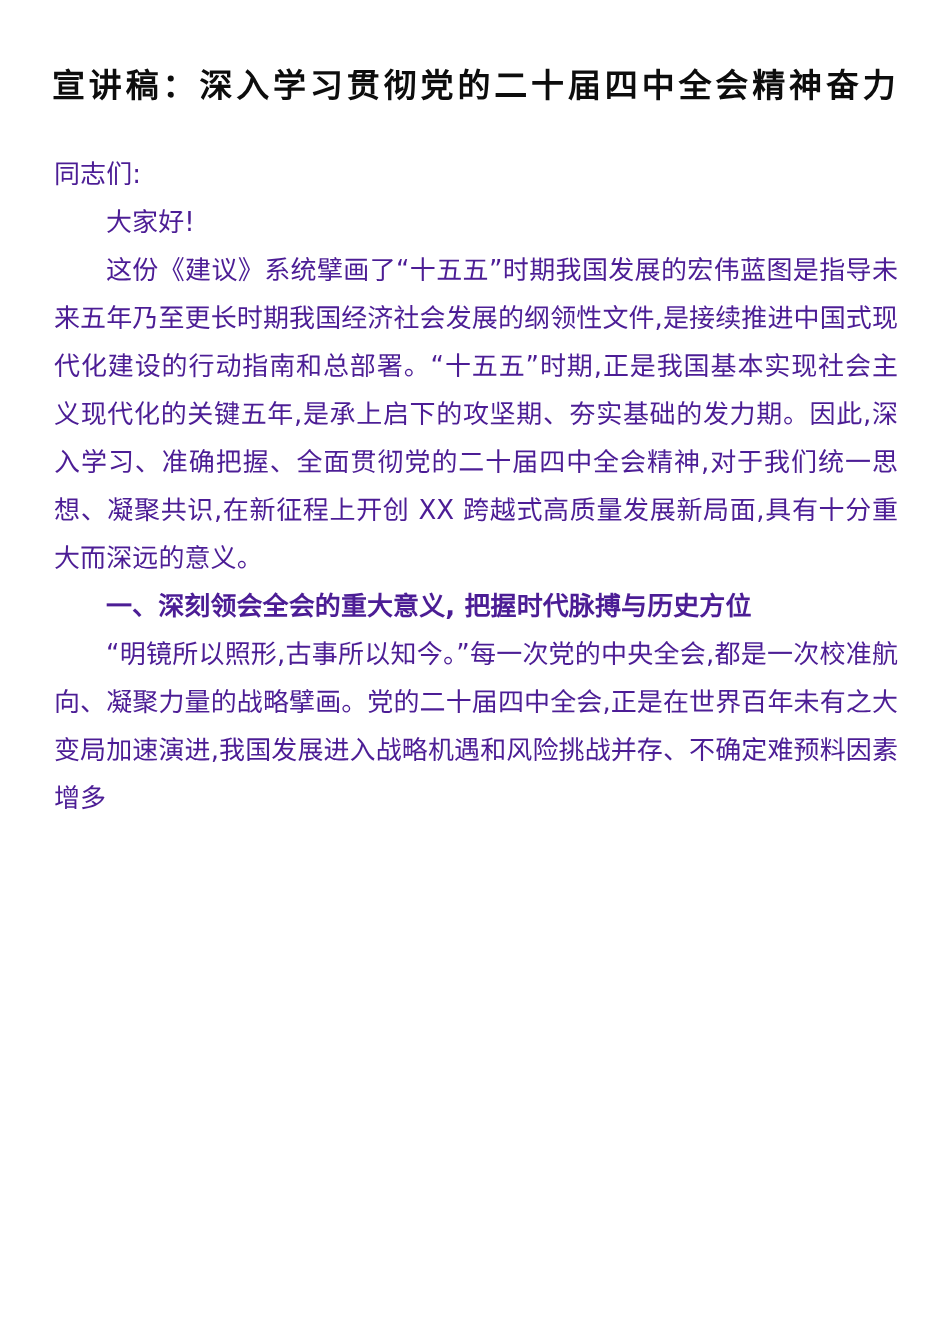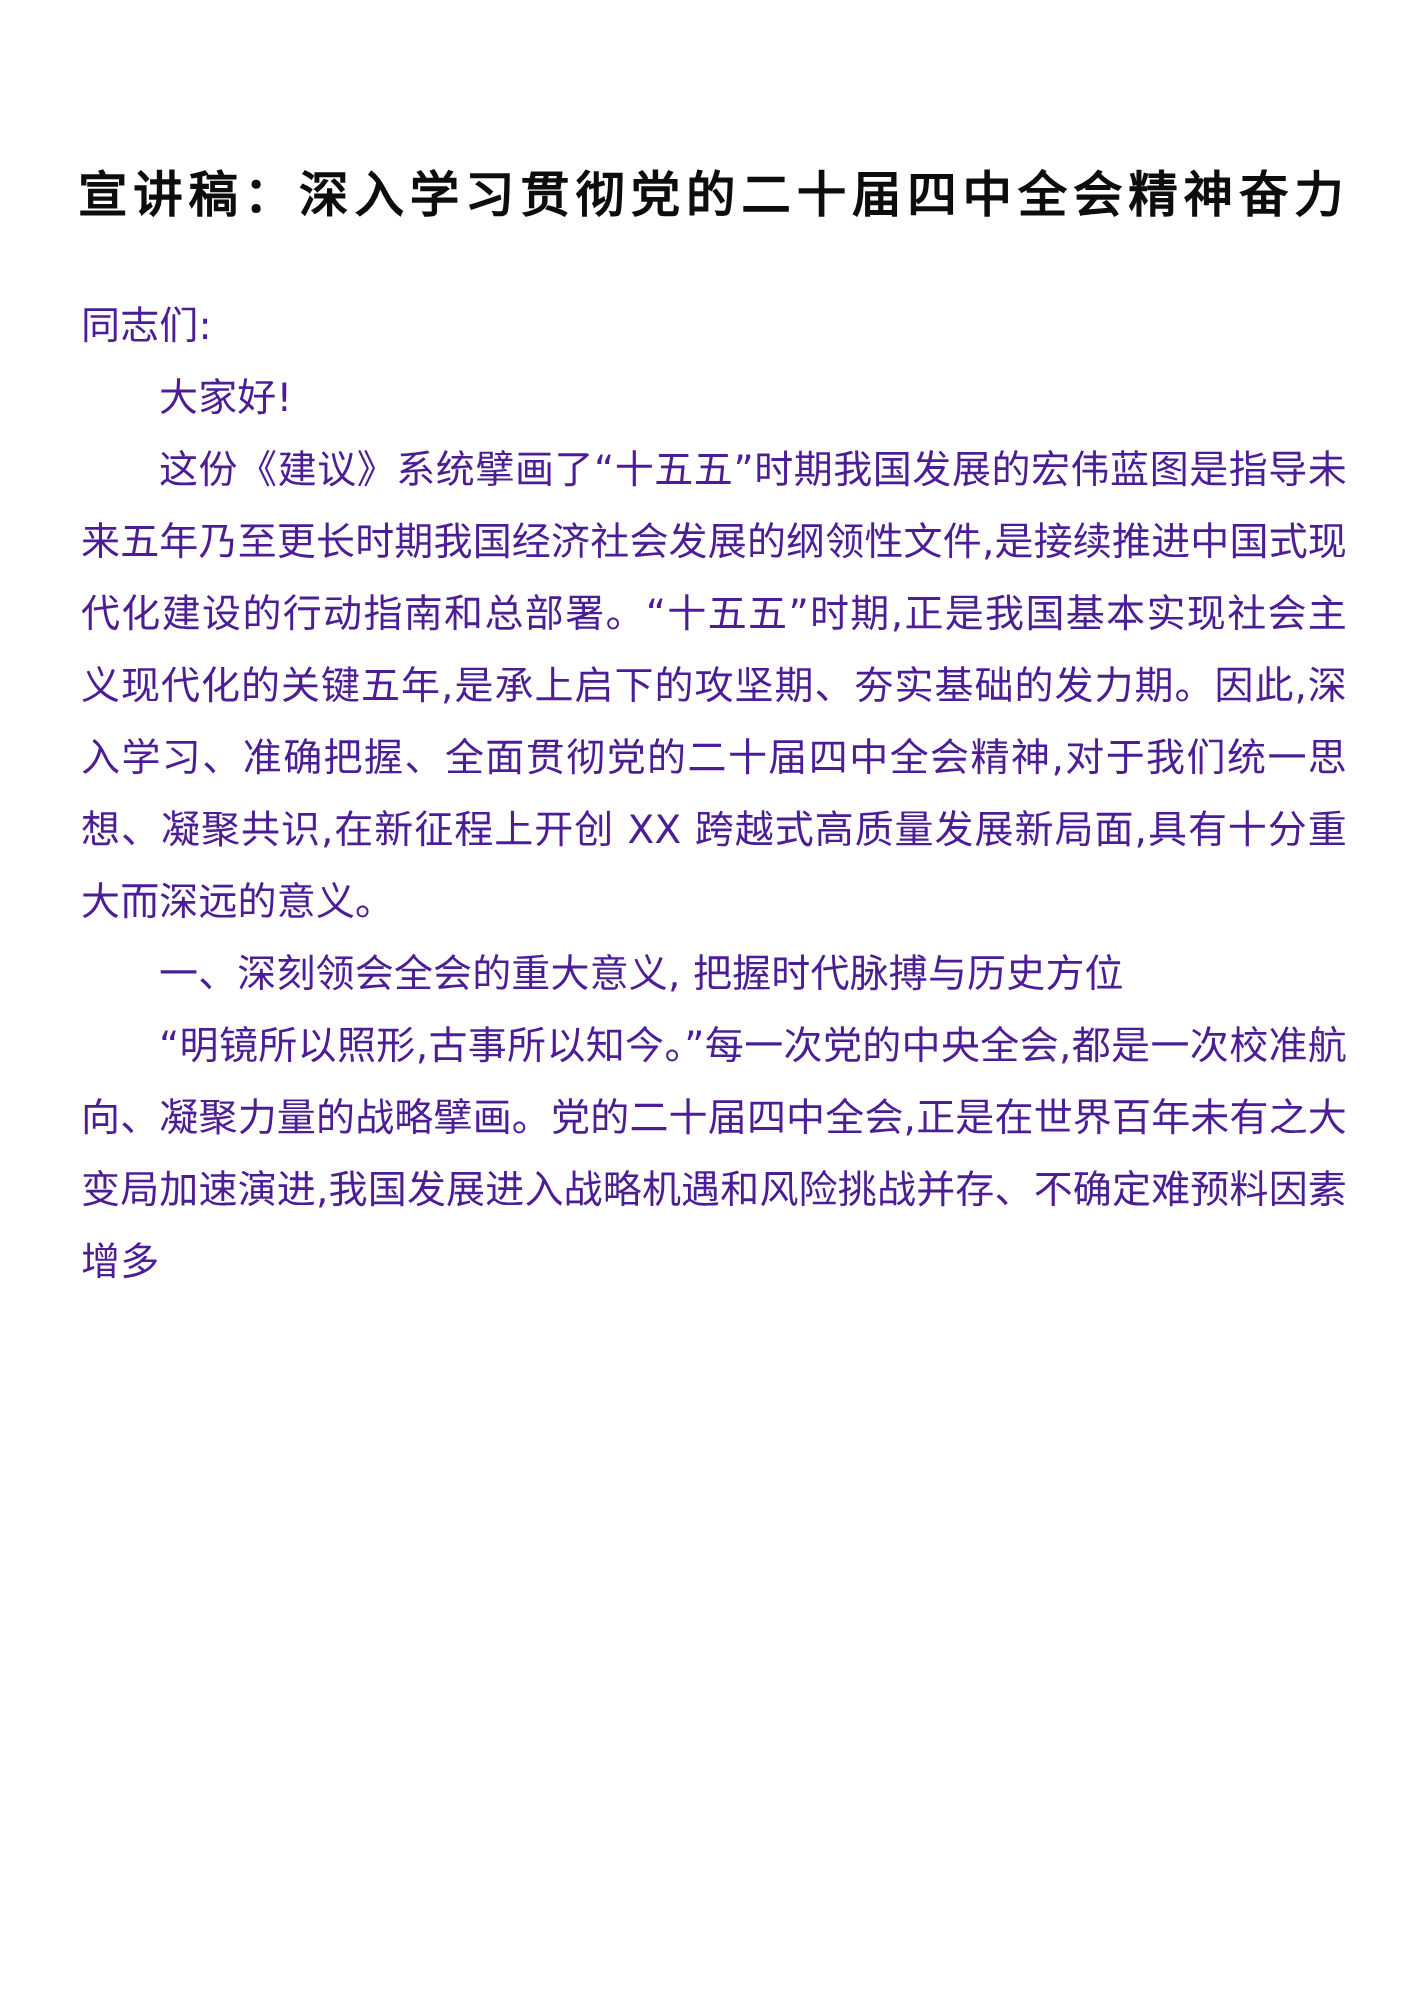--- a/index.html
+++ b/index.html
@@ -16,21 +16,20 @@
     color: #111111;
     -webkit-font-smoothing: antialiased;
   }
   .page {
     position: relative;
     width: 950px;
     height: 1232px;
     background: #ffffff;
     box-sizing: border-box;
     padding: 0;
-    margin-top: 44px;
   }
   .doc-title {
     margin: 0;
     padding: 62px 52px 0 52px;
     font-size: 33px;
     line-height: 48px;
     font-weight: 700;
     text-align: justify;
     text-align-last: center;
     letter-spacing: 0.2px;
@@ -62,21 +61,21 @@
     word-break: break-all;
   }
   p.indent {
     text-indent: 52px;
   }
   p.flush {
     text-indent: 0;
   }
   p.heading-item {
     text-indent: 52px;
-    font-weight: 400;
+    font-weight: 700;
   }
   
   p.para.j {
     text-align: justify;
   }
 </style>
 </head>
 <body>
 
 <div class="page">

